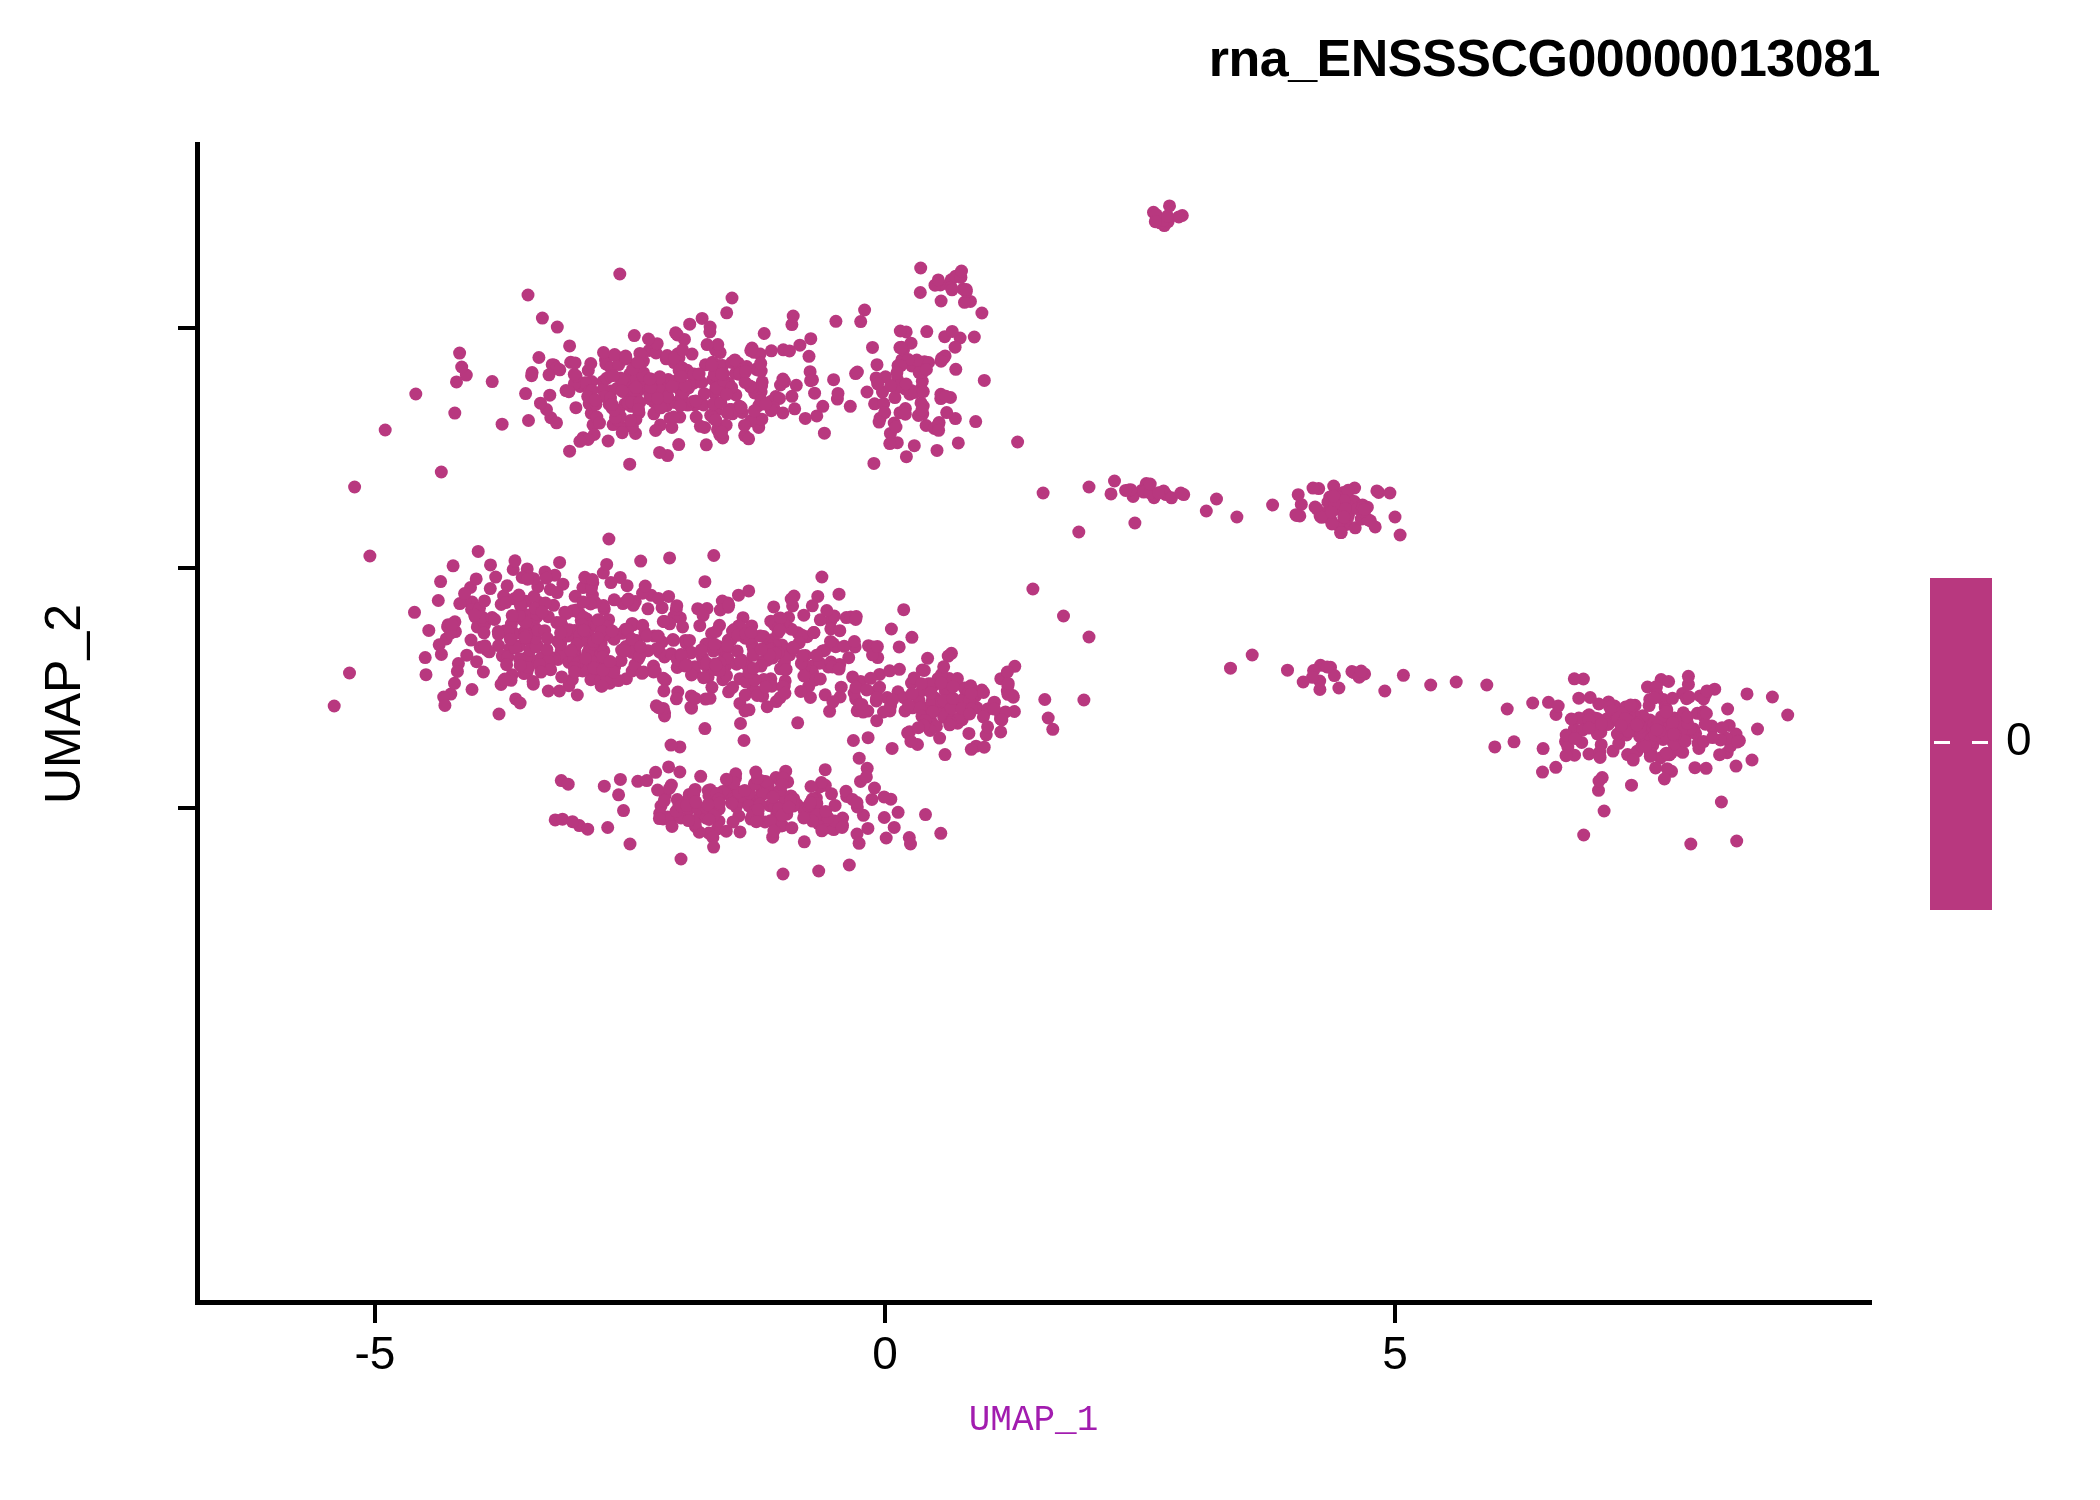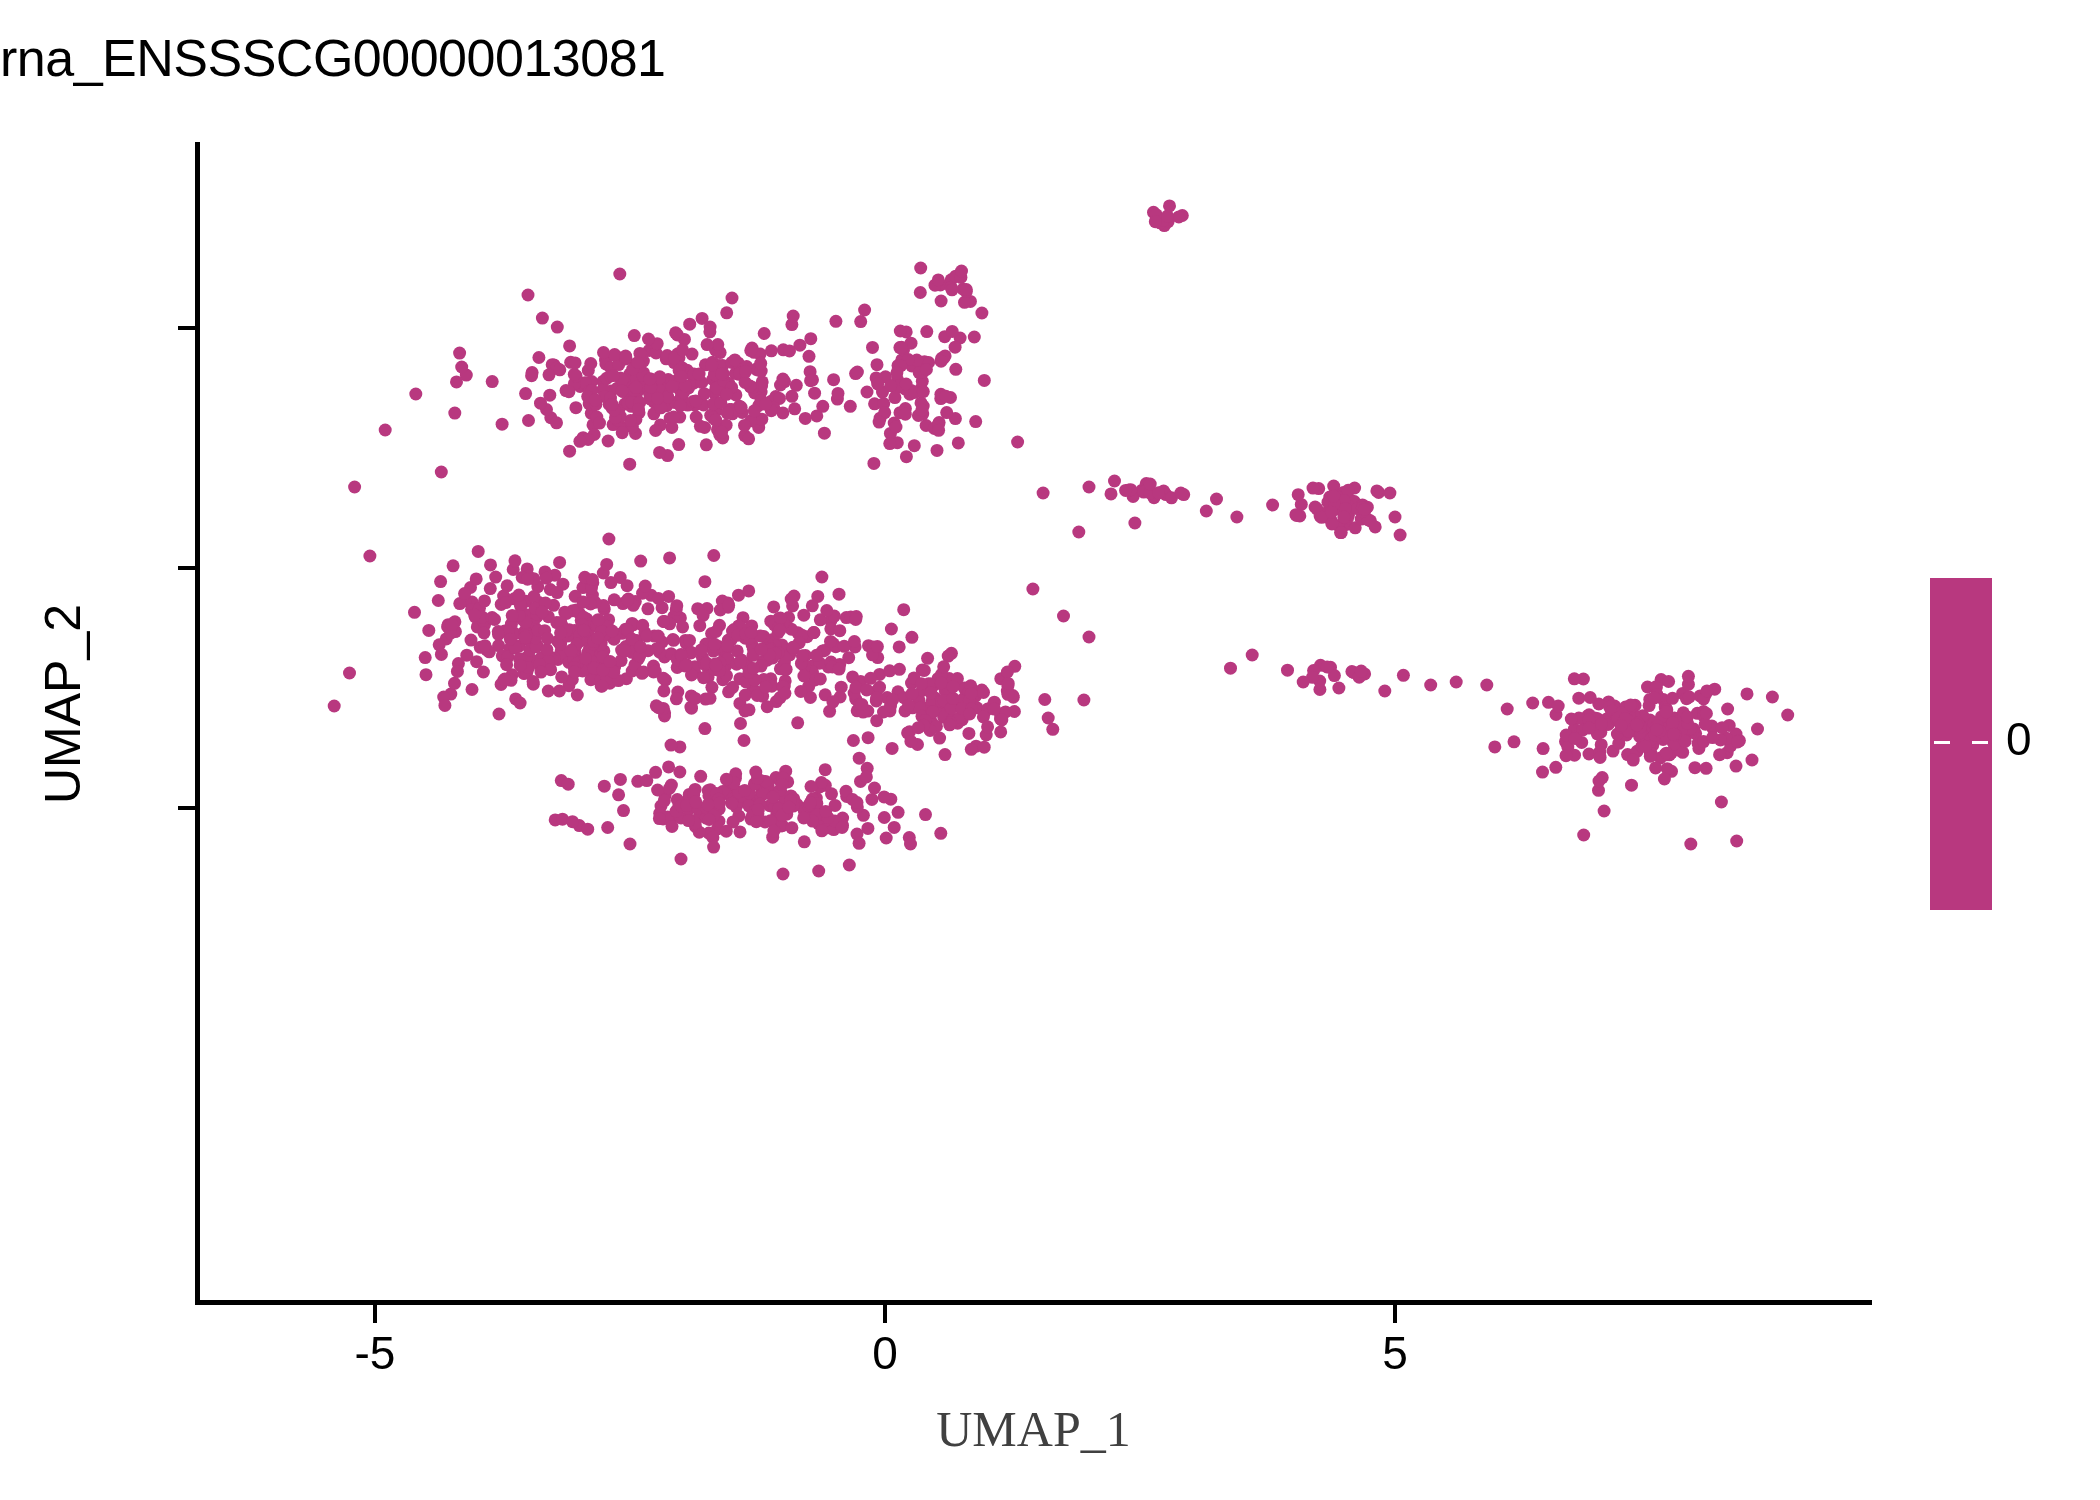--- a/index.html
+++ b/index.html
@@ -18,23 +18,23 @@
     position: relative;
     width: 2100px;
     height: 1500px;
     background: #ffffff;
   }
   #plot-title {
     position: absolute;
     left: 0;
     top: 28px;
     width: 1880px;
-    text-align: left;
+    text-align: right;
     font-size: 52px;
-    font-weight: normal;
+    font-weight: bold;
     letter-spacing: -0.5px;
     font-family: "Liberation Sans", sans-serif;
     color: #000000;
     white-space: nowrap;
   }
   #panel {
     position: absolute;
     left: 0;
     top: 0;
     width: 2100px;
@@ -85,23 +85,23 @@
     width: 120px;
     white-space: nowrap;
     line-height: 1;
   }
   #x-axis-title {
     position: absolute;
     left: 195px;
     top: 1400px;
     width: 1677px;
     text-align: center;
-    font-size: 50px;
-    font-family: Liberation Serif, serif;
-    color: #404040;
+    font-size: 36px;
+    font-family: Liberation Mono, monospace;
+    color: #a21caf;
     white-space: nowrap;
   }
   #y-axis-title {
     position: absolute;
     left: -287px;
     top: 675px;
     width: 700px;
     text-align: center;
     font-size: 50px;
     font-family: "Liberation Sans", sans-serif;

